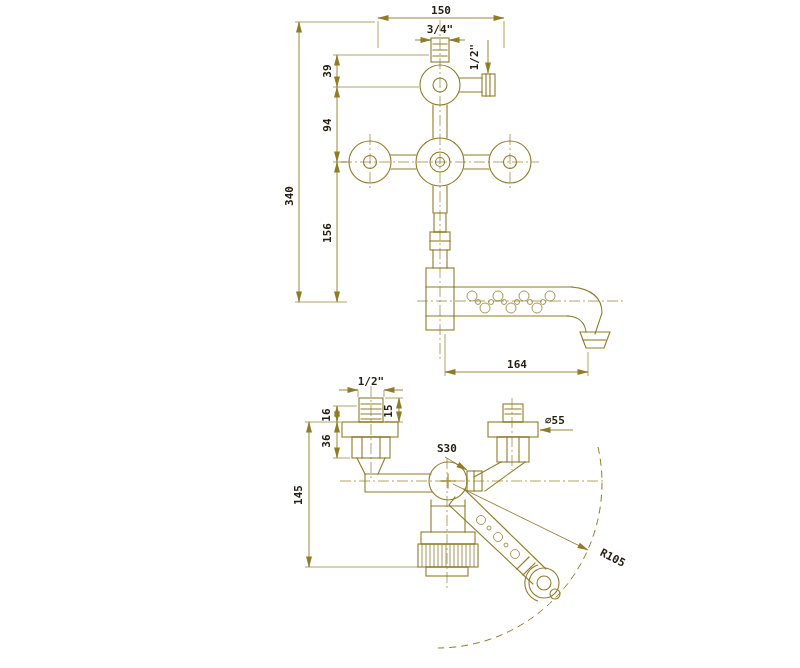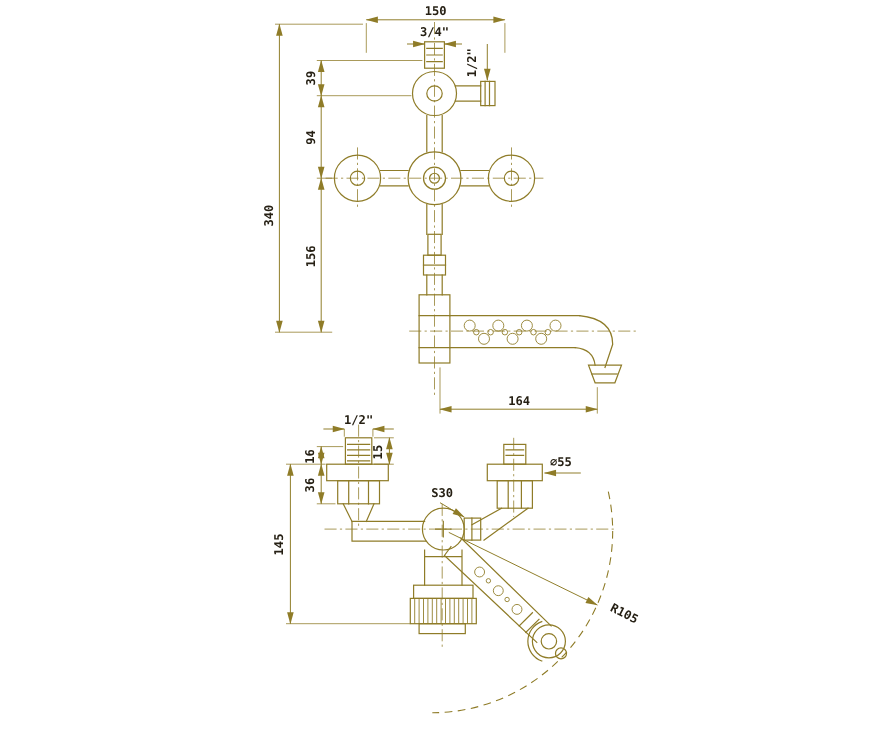--- a/index.html
+++ b/index.html
@@ -1,17 +1,17 @@
 <!DOCTYPE html>
 <html style="--line: #8f7c28; --text: #262014; --background: #ffffff;"><head>
 <meta charset="utf-8">
 <style>
   html,body{margin:0;padding:0;background:#fff;}
   .page{position:relative;width:680px;height:668px;background:var(--background,#ffffff);
-        font-family:"DejaVu Sans Mono",monospace;overflow:hidden;}
+        font-family:"DejaVu Sans Mono",monospace;overflow:hidden;padding-left:45px;}
   svg{display:block}
   .ln{stroke:var(--line,#8f7c28);stroke-width:1.1;fill:none;stroke-linecap:square}
   .fine{stroke:var(--line,#8f7c28);stroke-width:0.8;fill:none}
   .cl{stroke:var(--line,#8f7c28);stroke-width:0.7;fill:none;stroke-dasharray:11 3 2 3}
   .dash{stroke:var(--line,#8f7c28);stroke-width:1;fill:none;stroke-dasharray:7 5}
   .dimln{stroke:var(--line,#8f7c28);stroke-width:0.9;fill:none}
   .ext{stroke:var(--line,#8f7c28);stroke-width:0.7;fill:none}
   .arrowhead{fill:var(--line,#8f7c28)}
   .dim{fill:var(--text,#262014);font-family:"DejaVu Sans Mono",monospace;
        font-size:11px;font-weight:700}

